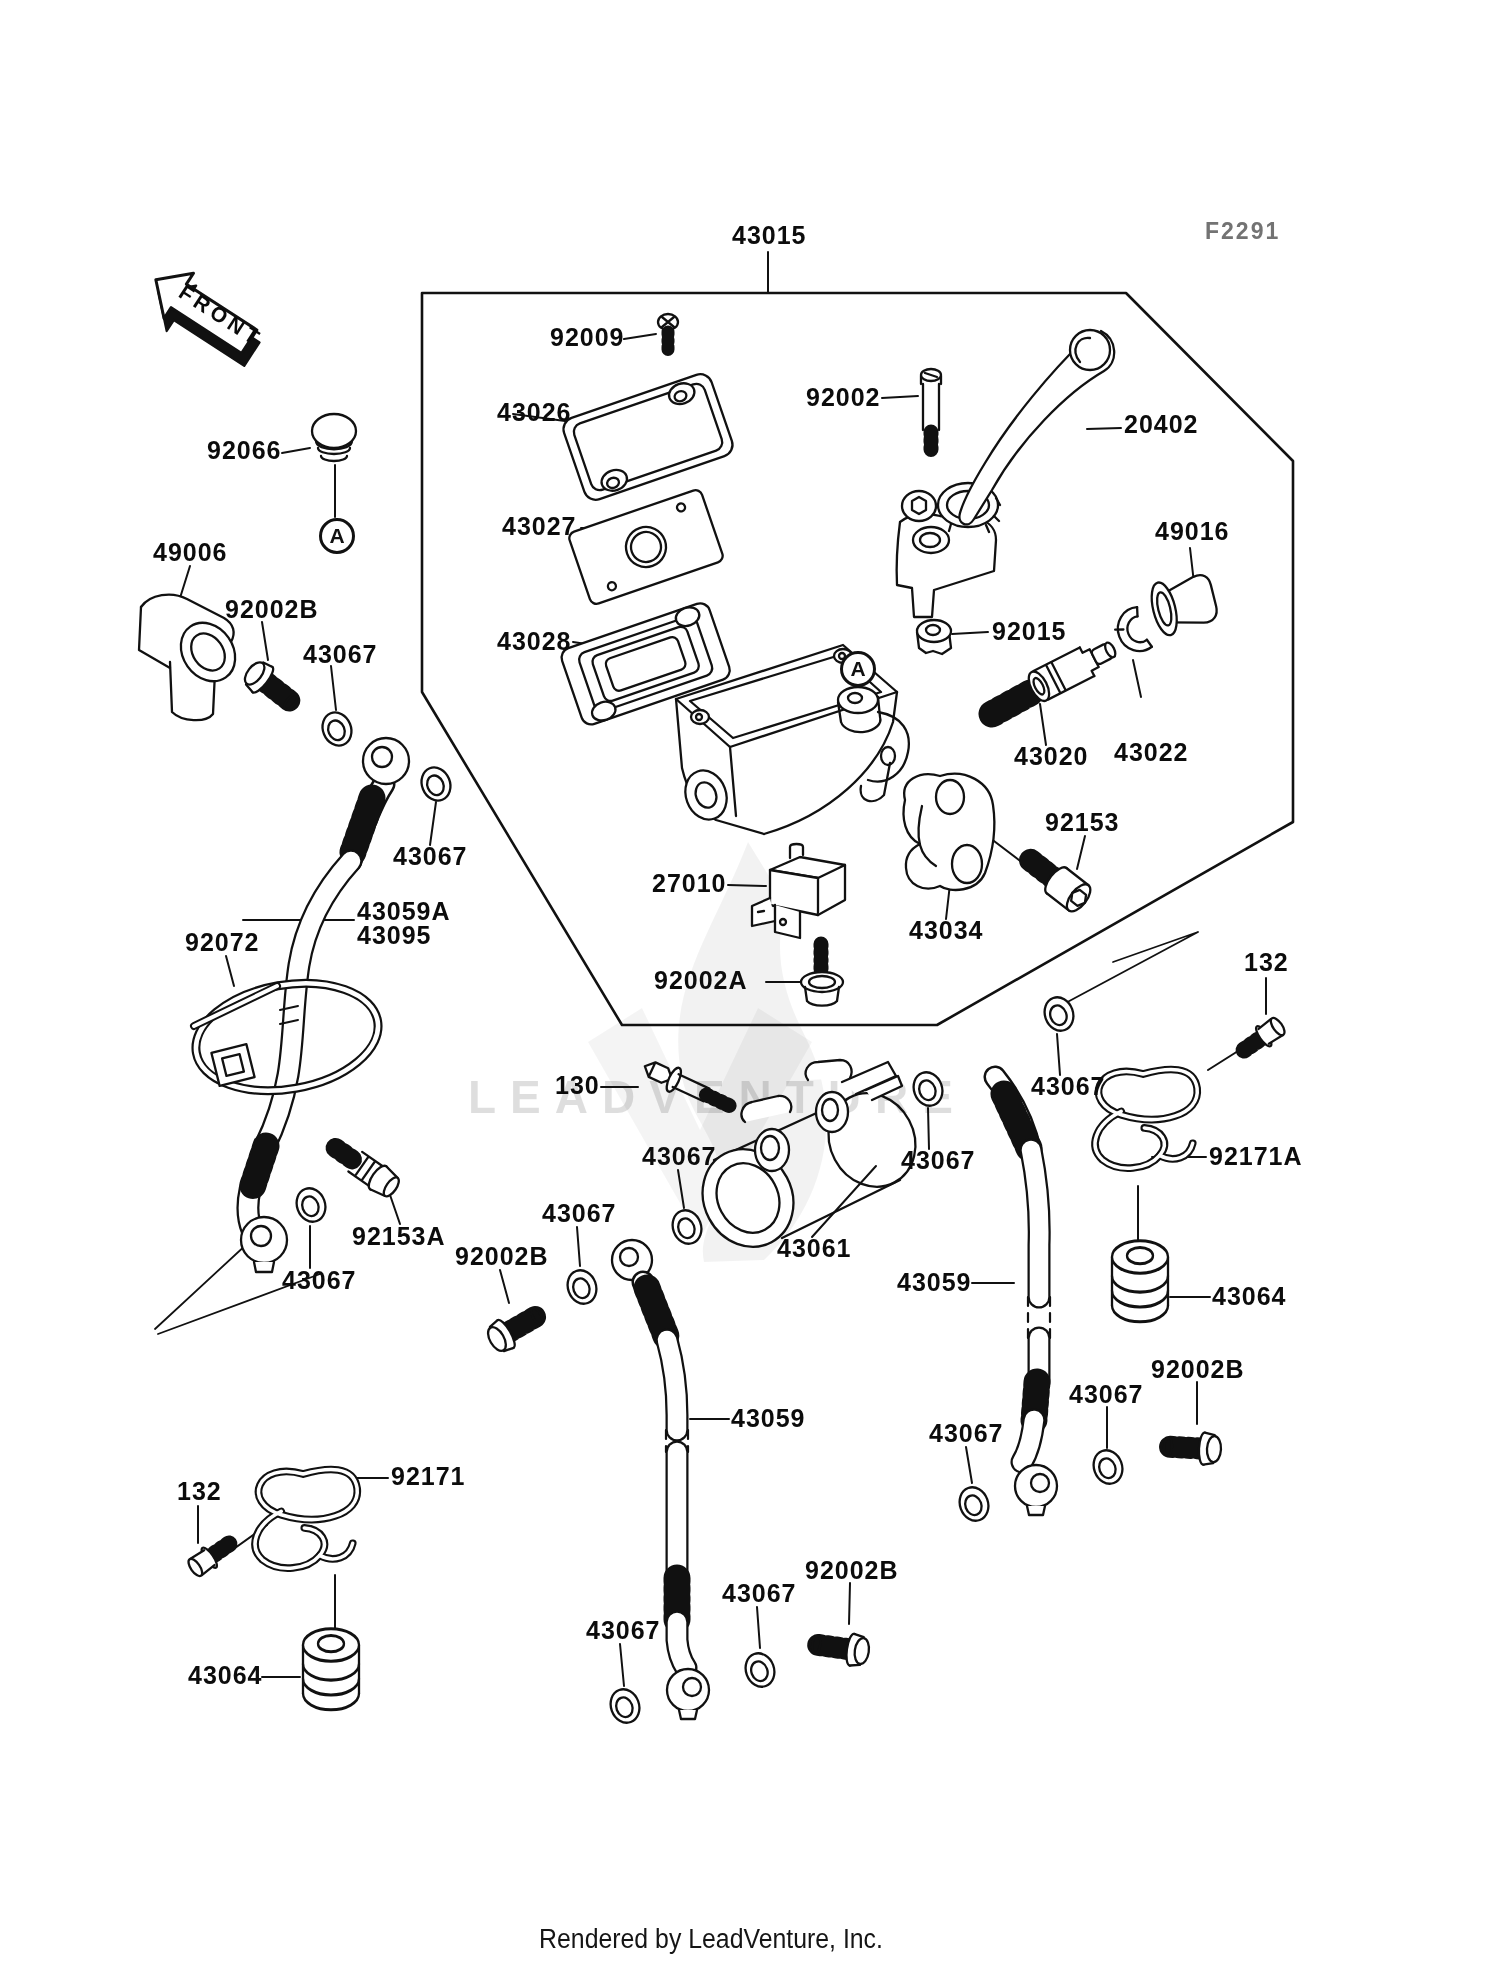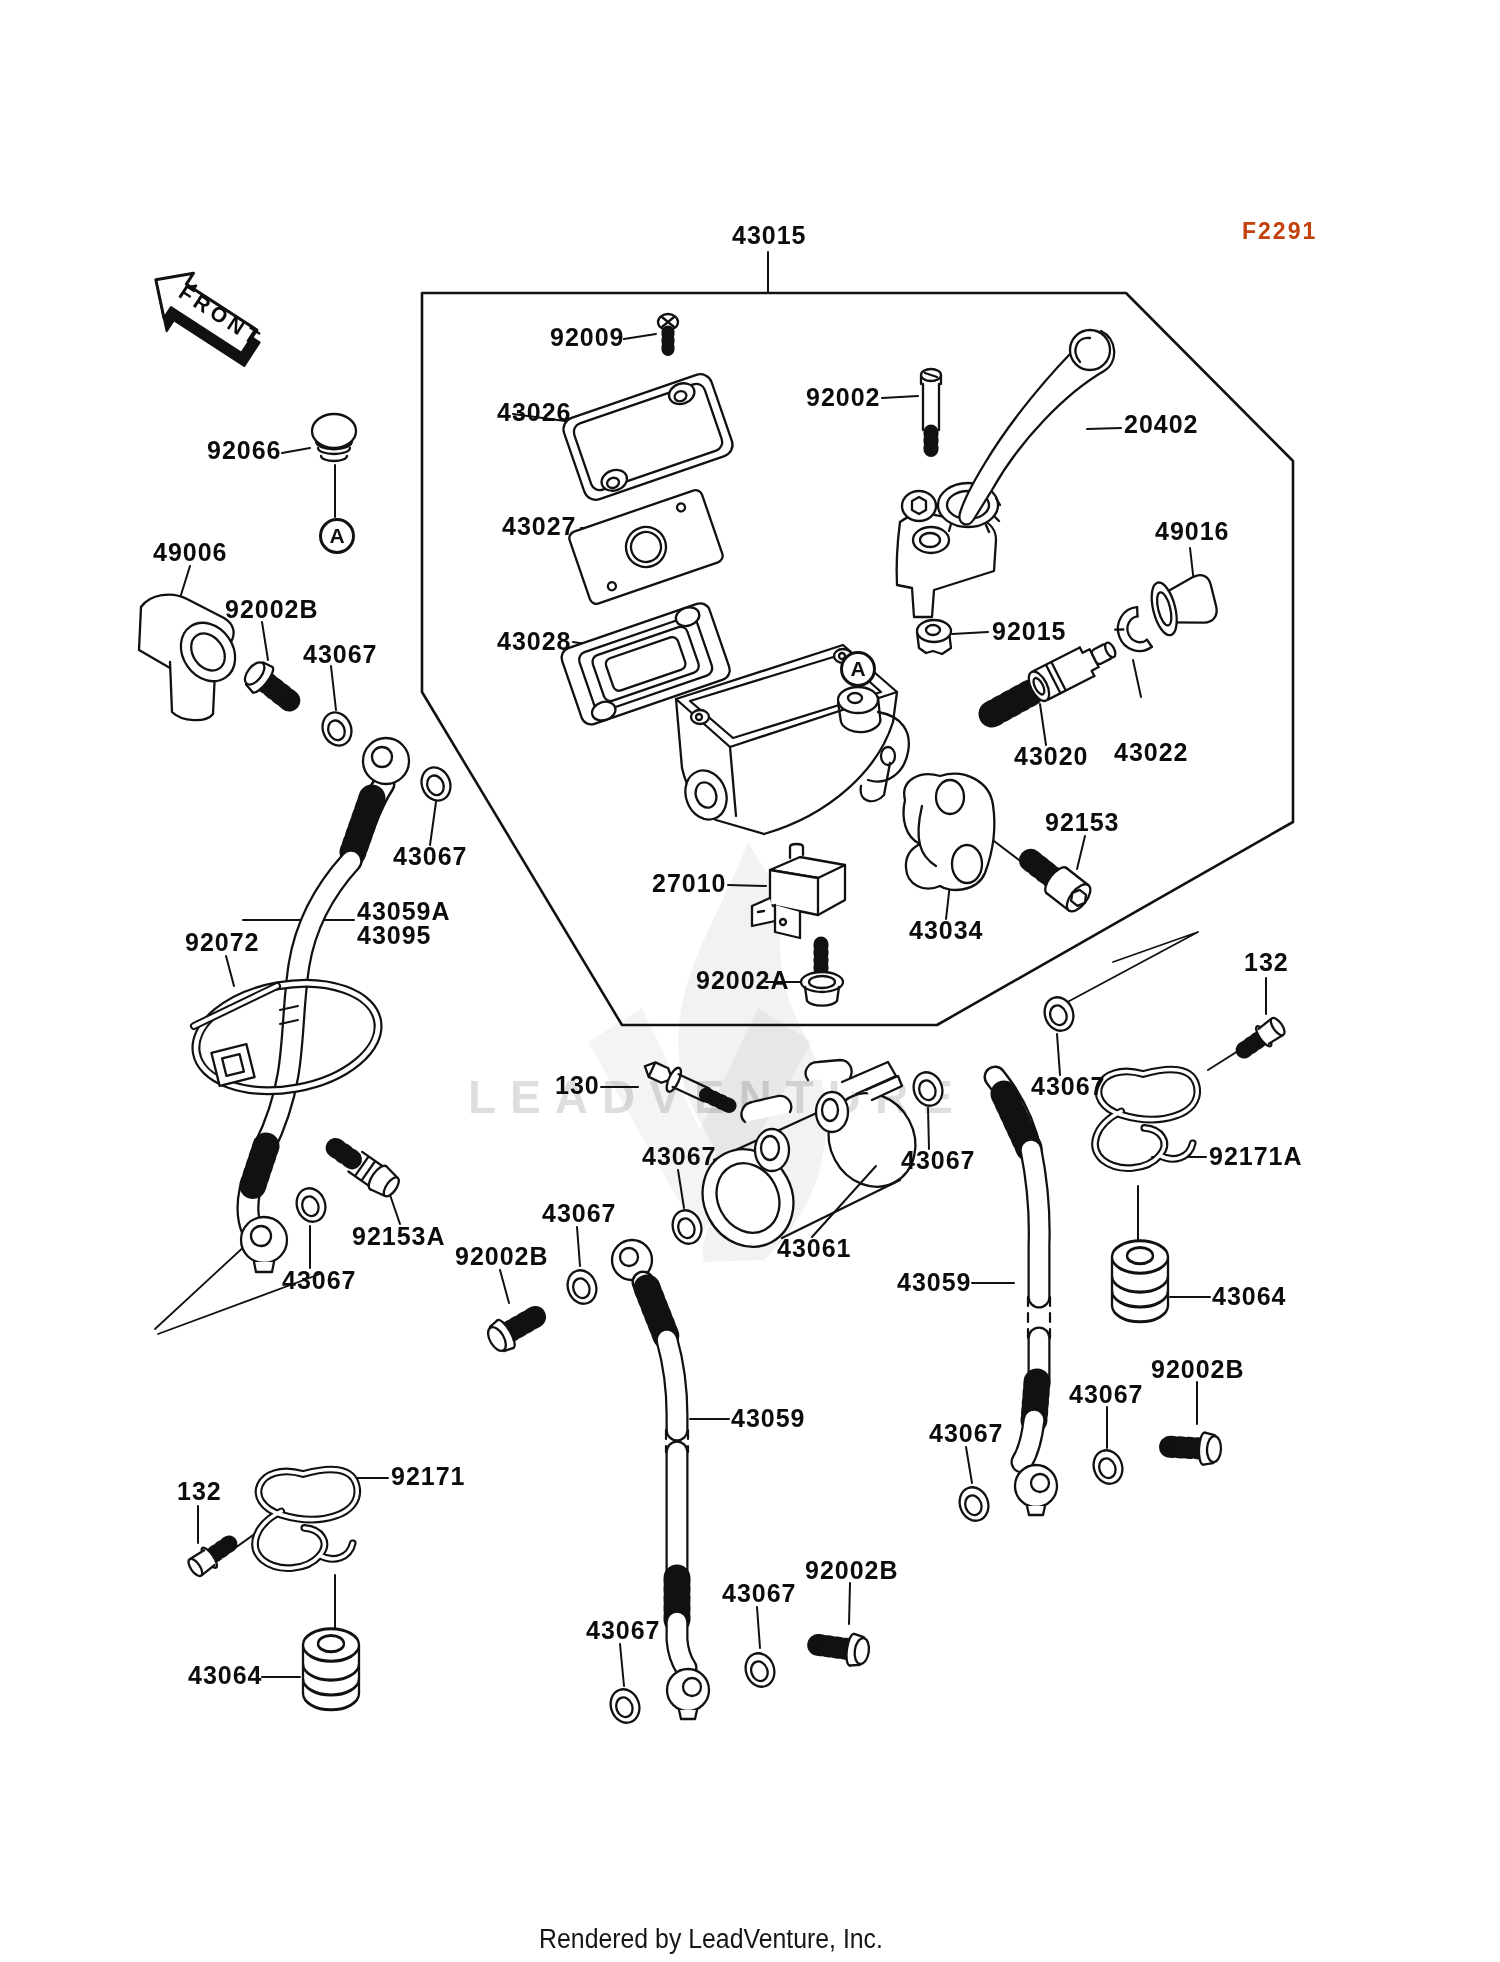--- a/index.html
+++ b/index.html
@@ -5,22 +5,22 @@
   html,body{margin:0;padding:0;background:#fff;}
   .page{position:relative;width:1500px;height:1962px;background:#ffffff;overflow:hidden;
         font-family:"Liberation Sans",sans-serif;}
   .art{position:absolute;left:0;top:0;width:1500px;height:1962px;}
   .wm-text{position:absolute;left:468px;top:1074px;font:700 46px/1 "Liberation Sans",sans-serif;
            letter-spacing:14px;color:rgba(0,0,0,0.13);white-space:nowrap;}
   .part-label{position:absolute;font:700 25px/1 "Liberation Sans",sans-serif;letter-spacing:1px;
               color:#0c0c0c;white-space:nowrap;}
   .ref-marker{position:absolute;width:30px;height:30px;border:3px solid #111;border-radius:50%;
               background:#fff;font:700 21px/30px "Liberation Sans",sans-serif;text-align:center;color:#111;}
-  .diagram-code{position:absolute;left:1242px;top:220px;font:700 23px/1 "Liberation Sans",sans-serif;
-                letter-spacing:2px;color:#c2410c;}
+  .diagram-code{position:absolute;left:1205px;top:220px;font:700 23px/1 "Liberation Sans",sans-serif;
+                letter-spacing:2px;color:#737373;}
   .front-text{position:absolute;left:187px;top:281px;transform:rotate(33deg);transform-origin:0 0;
               font:700 21px/1 "Liberation Sans",sans-serif;letter-spacing:4.5px;color:#0a0a0a;}
   .footer-credit{position:absolute;left:711px;top:1926px;transform:translateX(-50%) scaleX(.92);
                  font:400 27px/1 "Liberation Sans",sans-serif;color:#151515;white-space:nowrap;}
 </style>
 </head>
 <body>
 
 <div class="page">
 
@@ -444,21 +444,21 @@
       <div class="part-label" style="left: 153px; top: 540px;">49006</div>
       <div class="part-label" style="left: 225px; top: 597px;">92002B</div>
       <div class="part-label" style="left: 303px; top: 642px;">43067</div>
       <div class="part-label" style="left: 497px; top: 629px; text-align: right;">43028</div>
       <div class="part-label" style="left: 992px; top: 619px;">92015</div>
       <div class="part-label" style="left: 1114px; top: 696px; margin-top: 44px;">43022</div>
       <div class="part-label" style="left: 1014px; top: 744px;">43020</div>
       <div class="part-label" style="left: 1045px; top: 810px;">92153</div>
       <div class="part-label" style="left: 652px; top: 871px;">27010</div>
       <div class="part-label" style="left: 909px; top: 918px;">43034</div>
-      <div class="part-label" style="left: 696px; top: 968px;">92002A</div>
+      <div class="part-label" style="left: 654px; top: 968px;">92002A</div>
       <div class="part-label" style="left: 393px; top: 844px;">43067</div>
       <div class="part-label" style="left: 357px; top: 899px;">43059A</div>
       <div class="part-label" style="left: 357px; top: 923px;">43095</div>
       <div class="part-label" style="left: 185px; top: 930px; text-align: right;">92072</div>
       <div class="part-label" style="left: 555px; top: 1073px;">130</div>
       <div class="part-label" style="left: 642px; top: 1144px;">43067</div>
       <div class="part-label" style="left: 901px; top: 1148px;">43067</div>
       <div class="part-label" style="left: 1031px; top: 1074px;">43067</div>
       <div class="part-label" style="left: 1209px; top: 1144px;">92171A</div>
       <div class="part-label" style="left: 1244px; top: 950px;">132</div>

